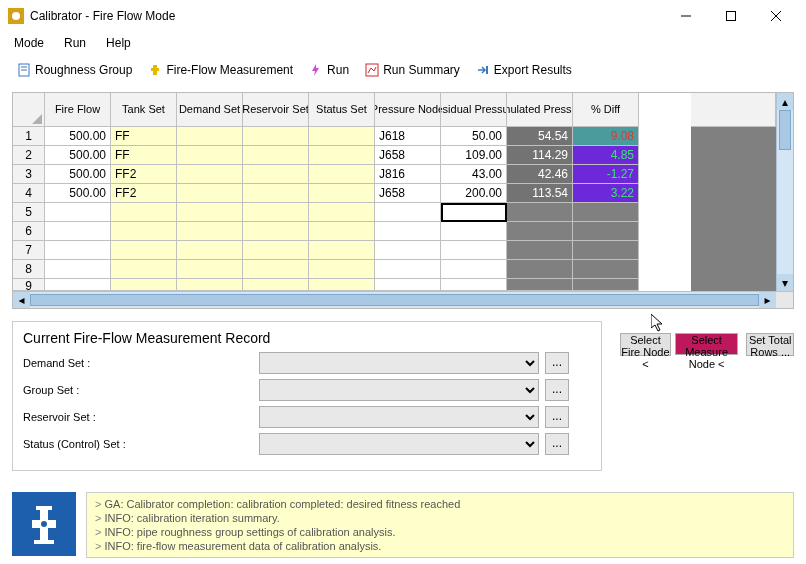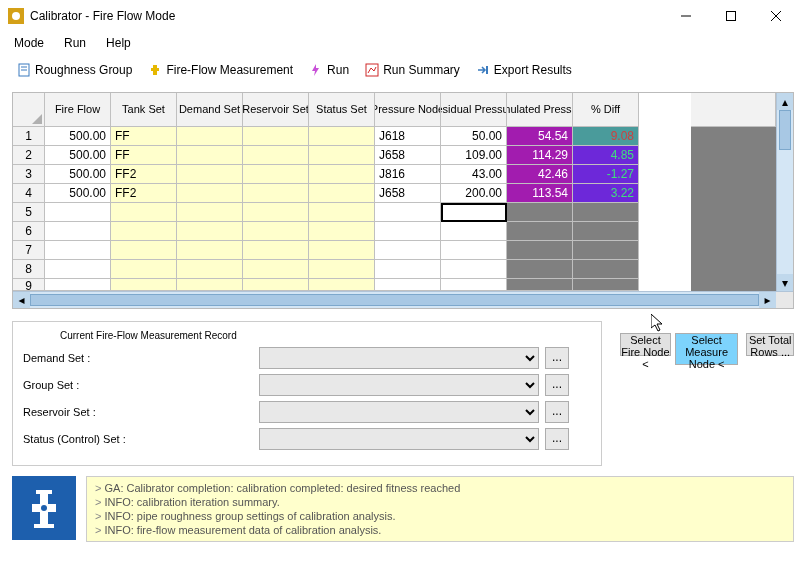--- a/index.html
+++ b/index.html
@@ -27,46 +27,46 @@
 
 .table-wrap { border: 1px solid #bbb; position: relative; }
 .grid { display: grid; grid-template-columns: 32px 66px 66px 66px 66px 66px 66px 66px 66px 66px; }
 .grid .cell { border-right: 1px solid #c0c0c0; border-bottom: 1px solid #c0c0c0; padding: 2px 4px; height: 19px; line-height: 15px; overflow: hidden; white-space: nowrap; }
 .grid .hdr { background: #f2f2f2; text-align: center; height: 34px; line-height: 15px; display: flex; align-items: center; justify-content: center; font-size: 11px; }
 .grid .rownum { background: #f2f2f2; text-align: center; }
 .grid .corner { background: #f2f2f2; position: relative; }
 .grid .corner::after { content: ""; position: absolute; right: 2px; bottom: 2px; border-left: 10px solid transparent; border-bottom: 10px solid #b0b0b0; }
 .grid .yellow { background: #ffffcc; }
 .grid .num { text-align: right; }
-.grid .sim { background: #a21caf; color: #fff; text-align: right; }
+.grid .sim { background: #737373; color: #fff; text-align: right; }
 .grid .diff-pos { background: #4a9b9b; color: #cd4040; text-align: right; }
 .grid .diff-neg { background: #6d28d9; color: #3fe07c; text-align: right; }
 .grid .gray { background: #808080; }
 .grid .selected { background: #fff; border: 2px solid #000; padding: 0 2px; height: 19px; }
 
 .vscroll { position: absolute; right: 0; top: 0; bottom: 17px; width: 17px; background: #d4e6f5; border-left: 1px solid #b0c4d8; }
 .vscroll .arrow { height: 17px; display: flex; align-items: center; justify-content: center; background: #c0d8ec; }
 .vscroll .thumb { position: absolute; top: 17px; left: 2px; right: 2px; height: 40px; background: #a8c8e4; border: 1px solid #7da8cc; }
 
 .hscroll { height: 17px; background: #d4e6f5; display: flex; border-top: 1px solid #b0c4d8; }
 .hscroll .arrow { width: 17px; display: flex; align-items: center; justify-content: center; background: #c0d8ec; }
 .hscroll .track { flex: 1; position: relative; }
 .hscroll .thumb { position: absolute; top: 2px; bottom: 2px; left: 0; right: 0; background: #a8c8e4; border: 1px solid #7da8cc; }
 .hscroll .corner { width: 17px; background: #e8e8e8; }
 
 
 .form-panel { border: 1px solid #ccc; margin-top: 6px; padding: 8px 10px 10px 10px; position: relative; }
-.form-panel .legend { font-size: 10px; margin-bottom: 6px; margin-left: 37px; }
+.form-panel .legend { font-size: 14px; margin-bottom: 6px; }
 .form-row { display: flex; align-items: center; margin-bottom: 5px; gap: 6px; }
 .form-row label { width: 230px; font-size: 11px; }
 .form-row select { width: 280px; height: 22px; background: #e8e8e8; border: 1px solid #adadad; font-size: 11px; }
 .form-row .dots { width: 24px; height: 22px; background: #e8e8e8; border: 1px solid #adadad; text-align: center; line-height: 18px; }
 
 
-.bottom { position: absolute; bottom: 22px; left: 12px; right: 12px; display: flex; gap: 10px; }
+.bottom { position: absolute; bottom: 6px; left: 12px; right: 12px; display: flex; gap: 10px; }
 .hydrant-icon { width: 64px; height: 64px; background: #1d5fad; display: flex; align-items: center; justify-content: center; }
 .log { flex: 1; background: #ffffcc; border: 1px solid #ccc; padding: 4px 8px; font-size: 11px; line-height: 14px; color: #555; overflow: hidden; }
 .log .line::before { content: "> "; color: #888; }
 
 .cursor { position: absolute; left: 651px; top: 314px; pointer-events: none; }
 
 svg { display: block; }
 </style>
 </head>
 <body>
@@ -308,21 +308,21 @@
       <div class="dots">...</div>
     </div>
     <div class="form-row">
       <label>Status (Control) Set :</label>
       <select></select>
       <div class="dots">...</div>
     </div>
   </div>
   <div style="flex:1; display:flex; gap:4px; padding-top:18px;">
     <button style="height:23px;background:#e1e1e1;border:1px solid #adadad;font-size:11px;">Select Fire Node &lt;</button>
-    <button style="height:32px;background:#7dd3fc;border:1px solid #adadad;font-size:11px;">Select Measure Node &lt;</button>
+    <button style="height:22px;background:#be185d;border:1px solid #adadad;font-size:11px;">Select Measure Node &lt;</button>
     <div style="height:23px;"></div>
     <button style="height:23px;background:#e1e1e1;border:1px solid #adadad;font-size:11px;">Set Total Rows ...</button>
   </div>
 </div>
 
 </div>
 
 <div class="bottom">
   <div class="hydrant-icon">
     <svg width="48" height="48" viewBox="0 0 48 48">

